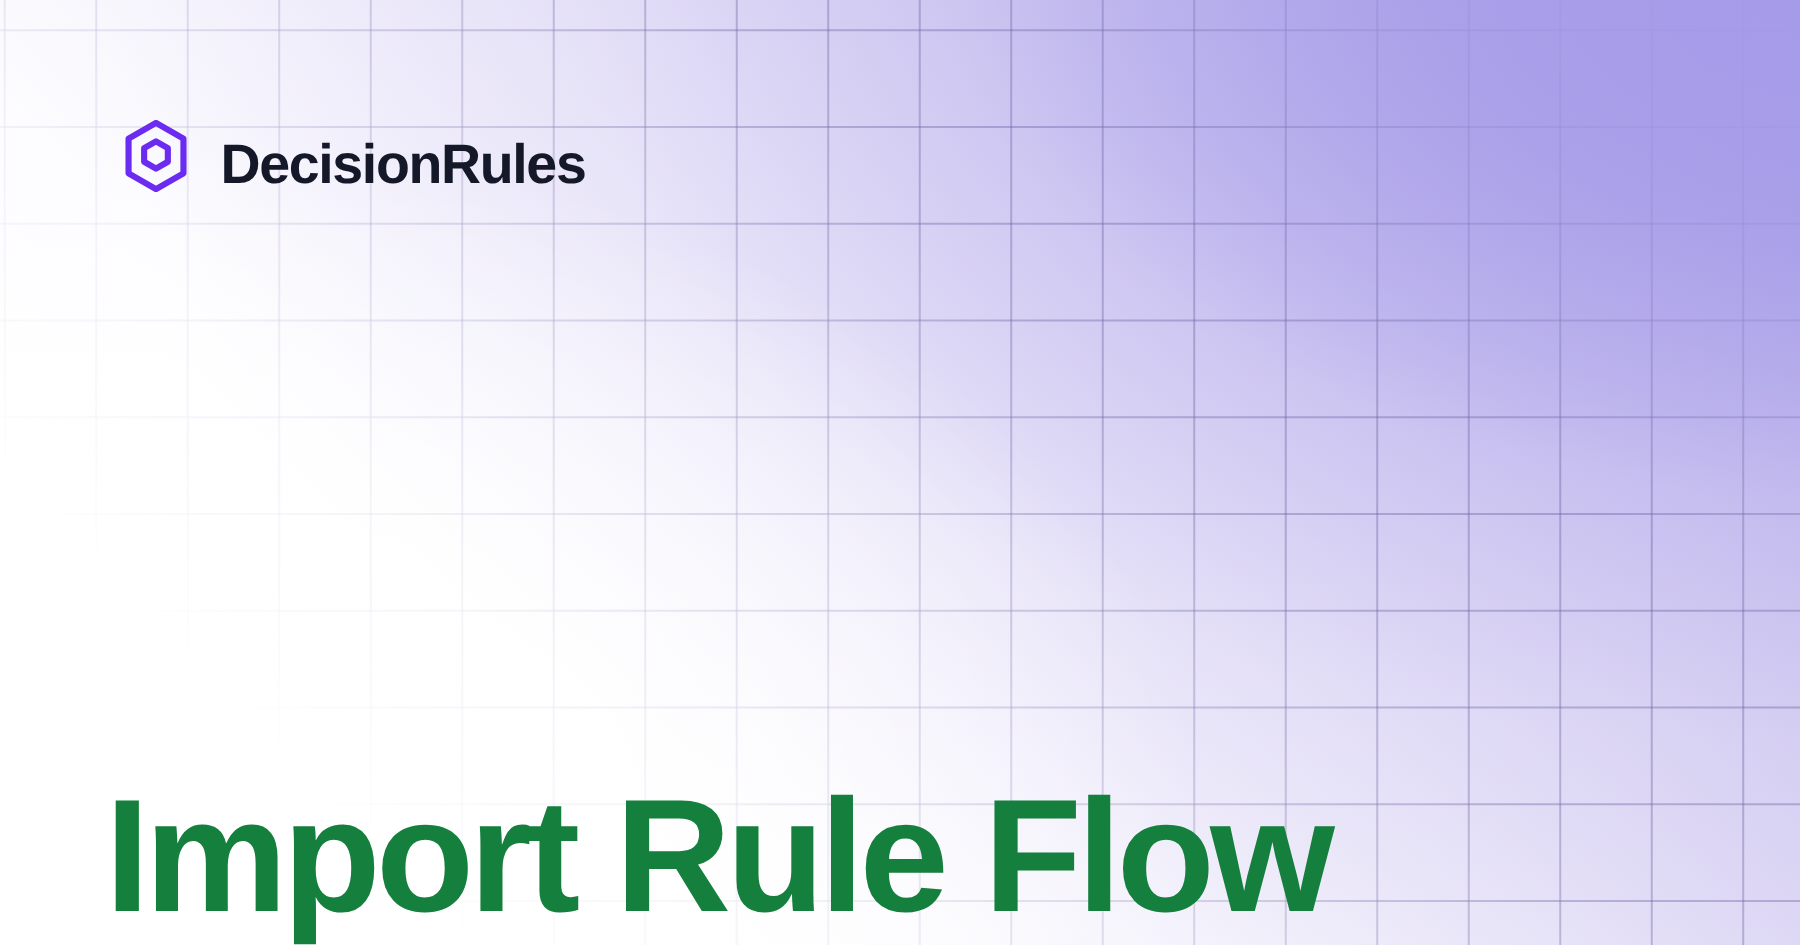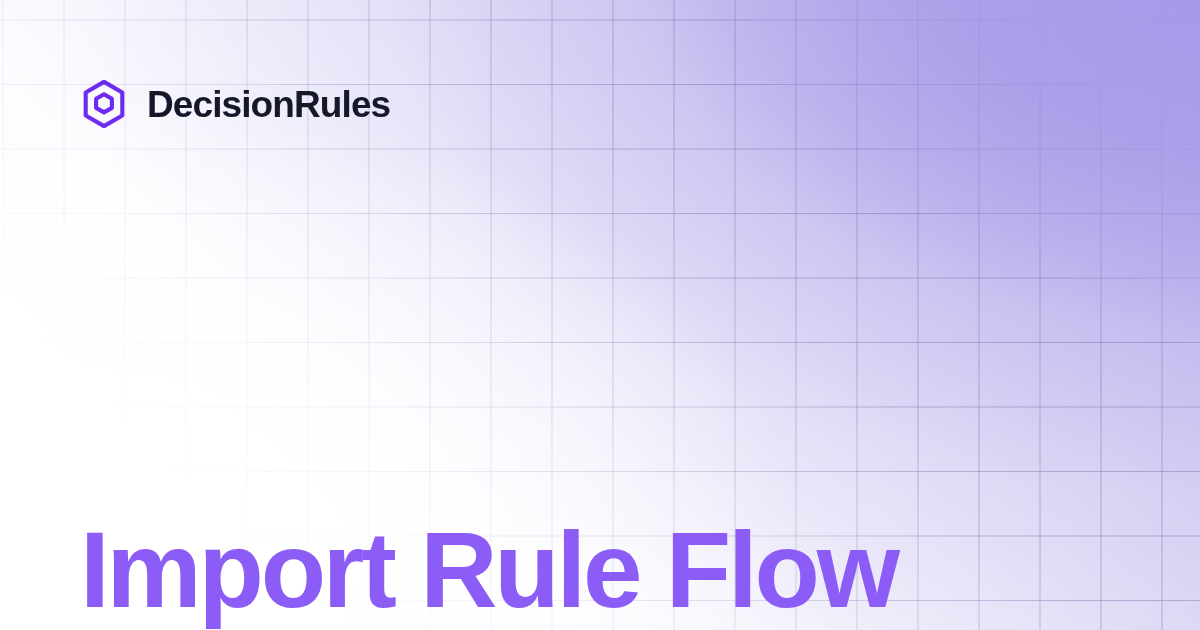--- a/index.html
+++ b/index.html
@@ -110,21 +110,21 @@
         rgba(172,162,234,0.30) 52%,
         rgba(255,255,255,0.0) 74%);
   }
 
   
   .brand {
     position: absolute;
     left: 82px;
     top: 80px;
     display: flex;
-    align-items: center;
+    align-items: flex-end;
     gap: 21px;
   }
   .brand-mark {
     width: 44px;
     height: 48px;
     display: block;
     flex: 0 0 auto;
   }
   .brand-name {
     font-family: "Liberation Sans", sans-serif;
@@ -132,29 +132,29 @@
     font-weight: 700;
     letter-spacing: -0.9px;
     line-height: 1;
     color: #141829;
     white-space: nowrap;
   }
 
   
   .headline {
     position: absolute;
-    left: 80px;
+    left: 70px;
     top: 443px;
     max-width: 1040px;
     font-family: "Liberation Sans", sans-serif;
     font-size: 107px;
     font-weight: 700;
     letter-spacing: -3.2px;
     line-height: 1.04;
-    color: #8b5cf6;
+    color: #15803d;
     white-space: nowrap;
   }
 </style>
 </head>
 <body>
 
 <div class="og-canvas">
 
   <div class="bg-gradient"></div>
   <div class="bg-corner-wash"></div>

